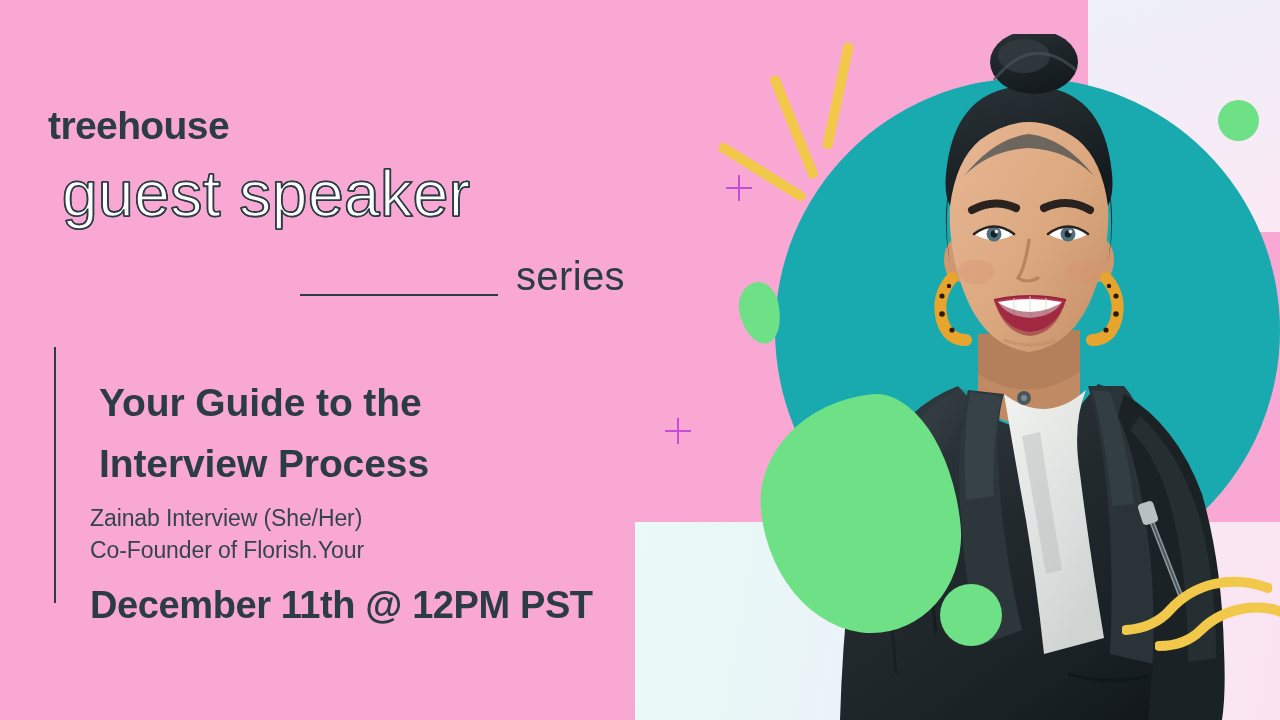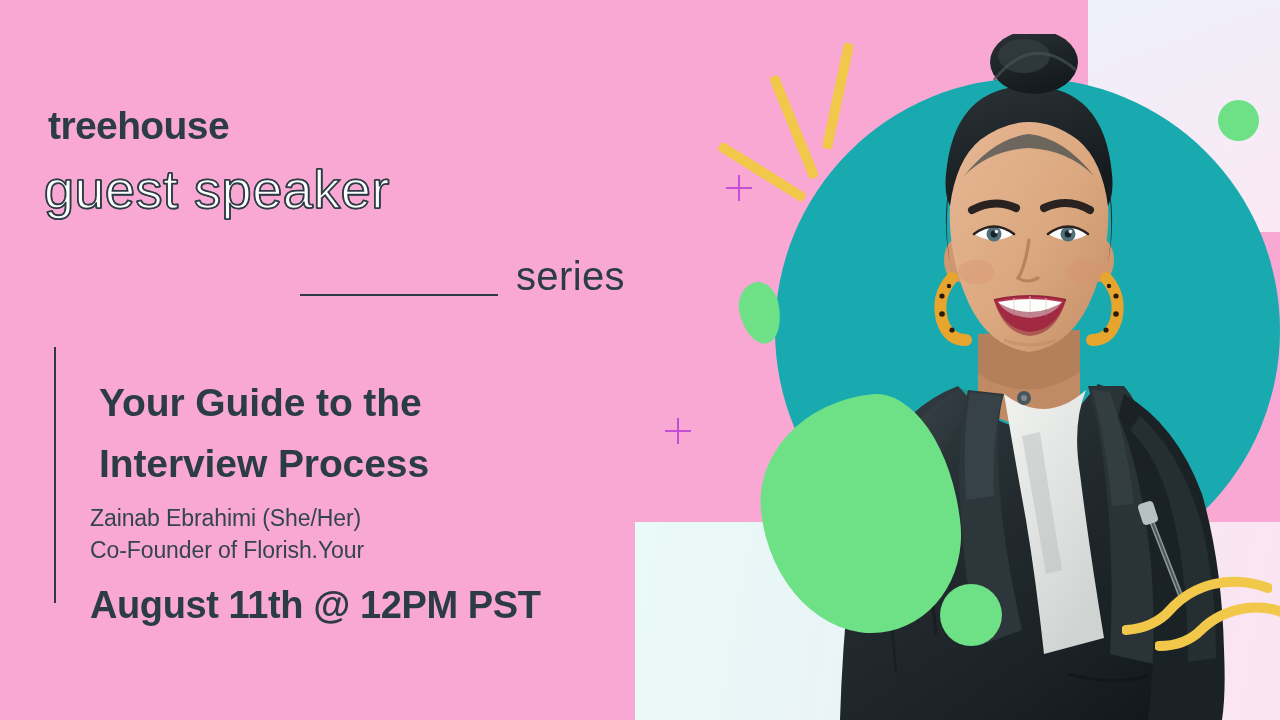--- a/index.html
+++ b/index.html
@@ -115,22 +115,22 @@
     position: absolute;
     left: 48px; top: 106px;
     font-size: 39px;
     font-weight: 700;
     letter-spacing: -0.6px;
     color: #2c3c44;
     line-height: 1;
   }
   .headline-outline {
     position: absolute;
-    left: 44px; top: 162px;
-    font-size: 54px;
+    left: 62px; top: 162px;
+    font-size: 64px;
     font-weight: 400;
     letter-spacing: 0.5px;
     line-height: 1;
     color: transparent;
     -webkit-text-stroke: 1.6px #2c3c44;
     text-shadow:
       -1px 0 #2c3c44, 1px 0 #2c3c44,
       0 -1px #2c3c44, 0 1px #2c3c44;
     -webkit-text-fill-color: #ffffff;
   }
@@ -394,18 +394,18 @@
   <div class="series-row">
     <span class="series-rule"></span>
     <span class="series-word">series</span>
   </div>
 
   <div class="accent-bar"></div>
 
   <div class="info">
     <div class="talk-title">Your Guide to the</div>
     <div class="talk-title">Interview Process</div>
-    <div class="speaker-name">Zainab Ebrahimi (She/Her)</div>
+    <div class="speaker-name">Zainab Interview (She/Her)</div>
     <div class="speaker-role">Co-Founder of Florish.Your</div>
-    <div class="event-date">August 11th @ 12PM PST</div>
+    <div class="event-date">December 11th @ 12PM PST</div>
   </div>
 
 </div>
 
 </body></html>

